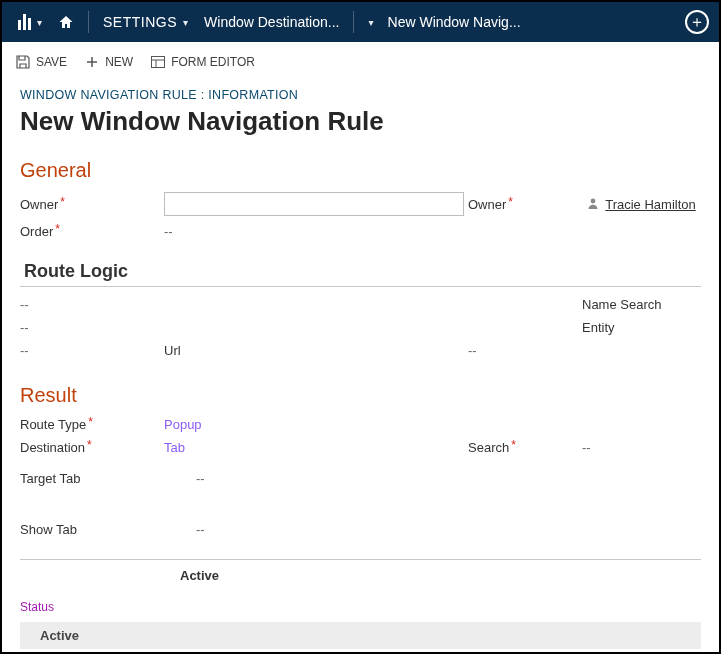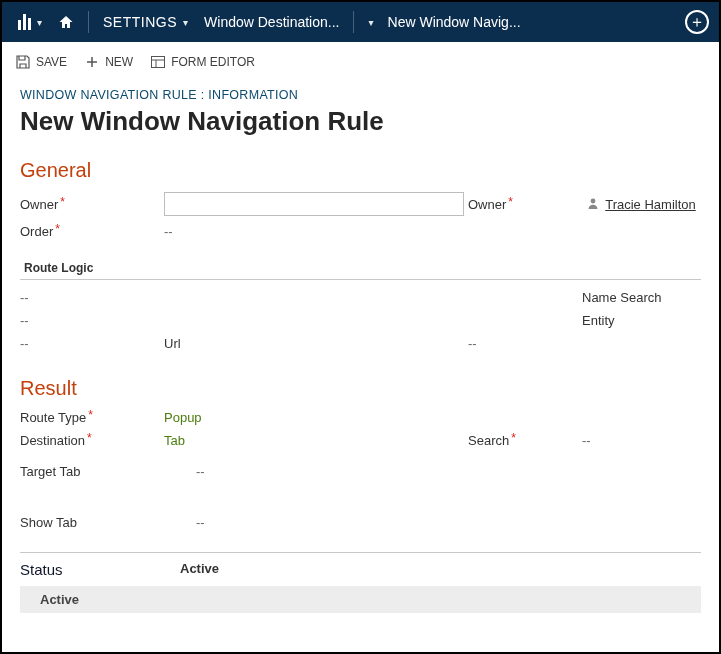--- a/index.html
+++ b/index.html
@@ -49,38 +49,38 @@
   .content { padding: 6px 18px 0 18px; }
   .crumb { font-size:12.5px; color:#0c4a6e; letter-spacing:0.3px; }
   .page-title { font-size:26px; font-weight:700; color:#262626; margin-top:4px; margin-bottom:22px; }
 
   .section-title { font-size:20px; font-weight:400; color:#c2410c; margin-top:14px; margin-bottom:10px; }
 
   .field-grid { display:grid; grid-template-columns: 140px 300px 110px 1fr; column-gap:4px; row-gap:8px; align-items:center; }
   .label { font-size:13px; color:#333; position:relative; }
   .req-red::after { content:"*"; color:#d9261c; font-size:12px; position:relative; top:-3px; margin-left:2px; }
   .req-blue::after { content:"*"; color:#2a66c8; font-size:12px; position:relative; top:-3px; margin-left:2px; }
-  .value { font-size:13px; color:#4d7c0f; }
+  .value { font-size:13px; color:#8b5cf6; }
   .dash { color:#666; }
   input.textinput {
     width:100%; height:24px; border:1px solid #bdbdbd; padding:2px 6px;
     font-family:inherit; font-size:13px; outline:none;
   }
   .owner-cell { display:flex; align-items:center; justify-content:center; gap:6px; }
   .owner-name { text-decoration:underline; color:#333; cursor:pointer; }
   .user-icon { color:#888; font-size:13px; }
 
   .subheader {
-    font-weight:600; font-size:12px; color:#333;
+    font-weight:600; font-size:18px; color:#333;
     border-bottom:1px solid #c8c8c8; padding:4px 0 4px 4px; margin-top:18px; margin-bottom:10px;
   }
 
   .status-block { margin-top:22px; border-top:1px solid #c8c8c8; padding-top:8px; }
   .status-row { display:grid; grid-template-columns:160px 1fr; }
-  .status-label { font-size:15px; color:#0f172a; padding-left:0; }
+  .status-label { font-size:12px; color:#a21caf; padding-left:0;margin-top:32px; }
   .status-value { font-weight:600; }
   .status-sub { background:#ededed; font-weight:600; font-size:13px; padding:6px 0 6px 20px; margin-top:8px; color:#444; }
 
 </style>
 </head>
 <body>
 
 <div class="topbar">
   <div class="left">
     <div class="nav-item">

